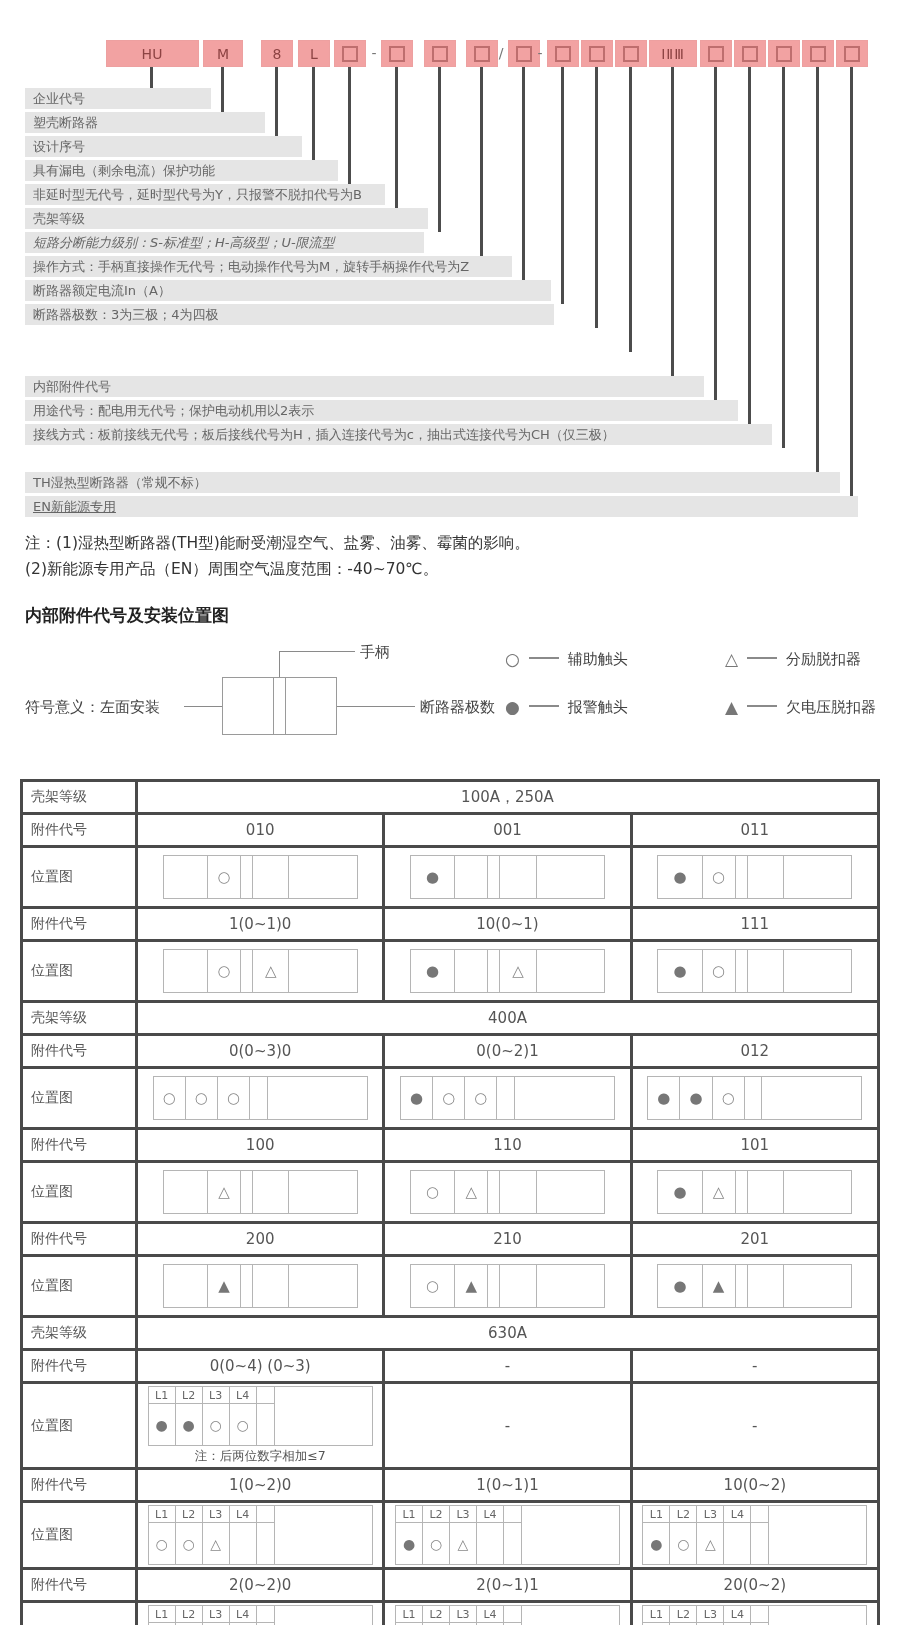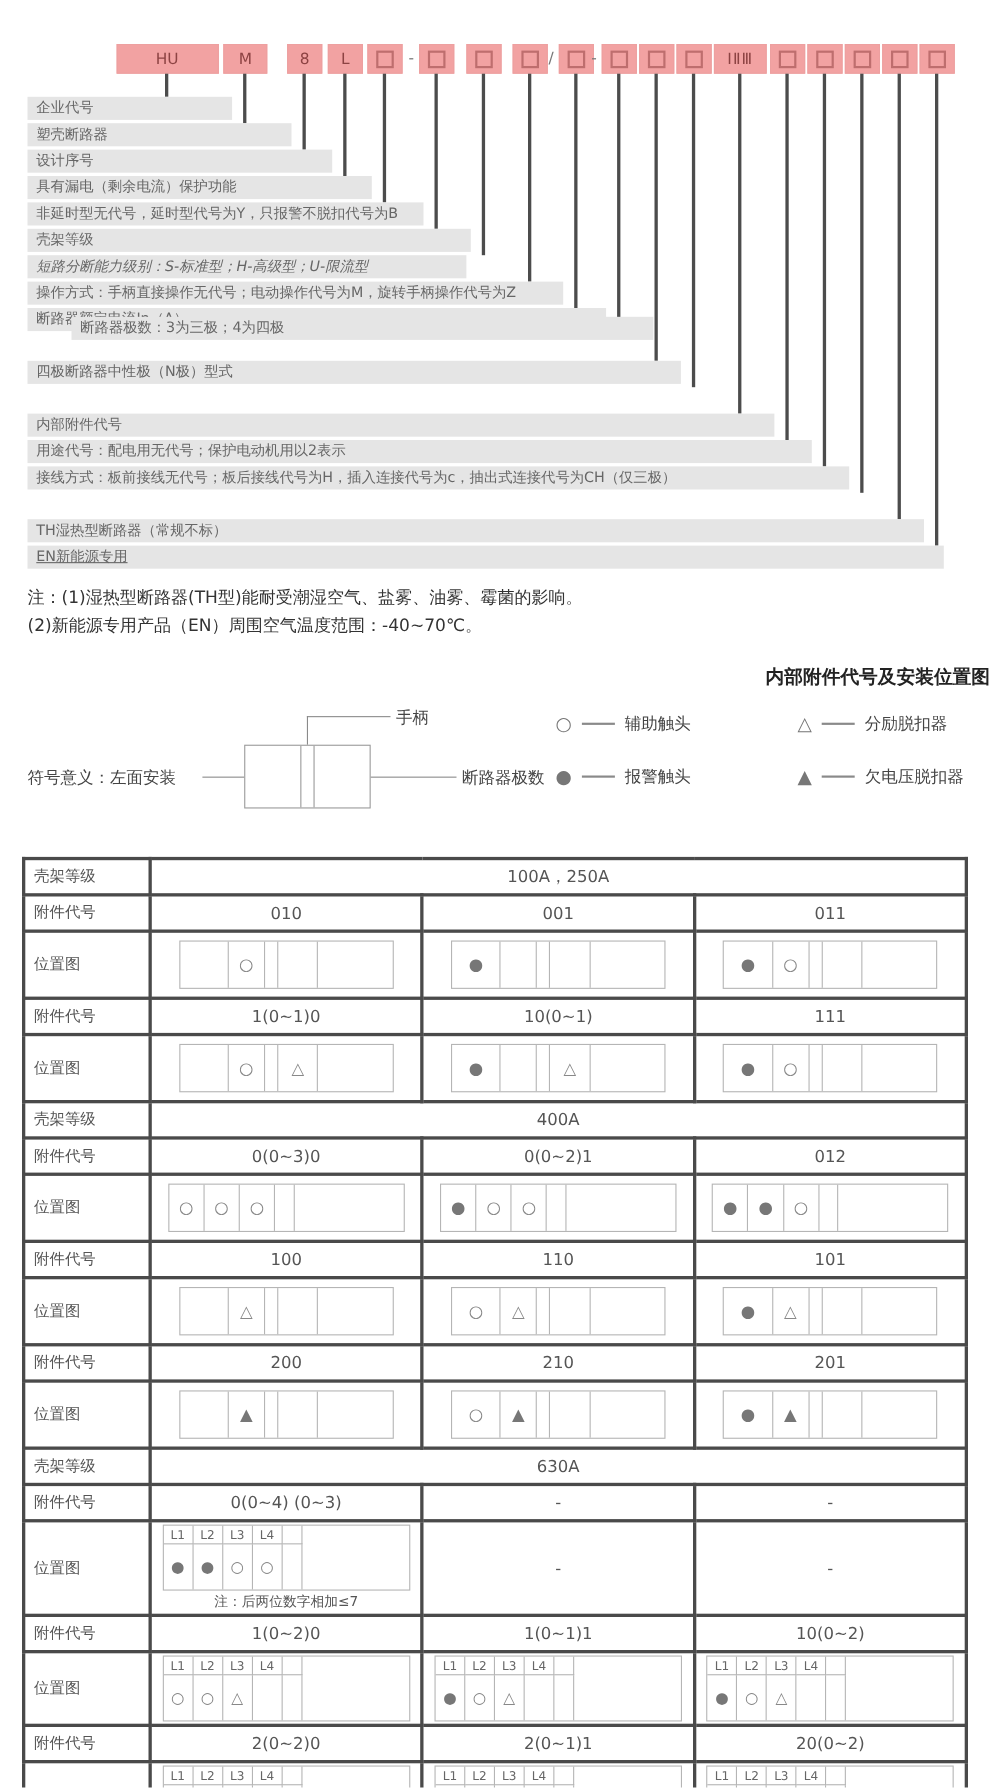--- a/index.html
+++ b/index.html
@@ -14,21 +14,21 @@
   .code-box .sq{width:12px;height:12px;border:2px solid #BE6E6E;background:transparent;}
   .code-sep{position:absolute;top:40px;height:27px;line-height:27px;color:#777;font-size:14px;text-align:center;}
   .leader{position:absolute;width:3px;background:#4C4C4C;}
   .label-bar{position:absolute;left:25px;height:21px;line-height:21px;background:#E5E5E5;
              color:#666;font-size:13px;padding-left:8px;box-sizing:border-box;white-space:nowrap;overflow:hidden;}
 
   
   .notes{margin:10px 0 0 25px;font-size:15.5px;color:#333;line-height:26px;}
 
   
-  .sec-title{margin:22px 0 0 25px;font-size:17px;font-weight:bold;color:#222;text-align:right;}
+  .sec-title{margin:22px 0 0 25px;font-size:17px;font-weight:bold;color:#222;}
 
   
   .legend{position:relative;width:900px;height:128px;margin-top:10px;}
   .lg-label{position:absolute;font-size:15px;color:#444;white-space:nowrap;}
   .lg-line{position:absolute;height:0;border-top:1px solid #8a8a8a;}
   .lg-vline{position:absolute;width:0;border-left:1px solid #8a8a8a;}
   .lg-box{position:absolute;left:222px;top:40px;width:115px;height:58px;border:1px solid #9a9a9a;box-sizing:border-box;}
   .lg-slot{position:absolute;top:0;bottom:0;width:0;border-left:1px solid #9a9a9a;}
   .lg-item{position:absolute;white-space:nowrap;font-size:15px;color:#444;}
   .lg-item .sym{font-size:17px;color:#777;vertical-align:middle;}
@@ -99,26 +99,25 @@
     <div class="code-box" style="left: 508px; width: 32px;">
       <div class="sq"></div>
     </div>
     <div class="leader" style="left: 522px; top: 67px; height: 213px;"></div>
     <div class="label-bar" style="top: 280px; width: 526px;">断路器额定电流In（A）</div>
     <span class="code-sep" style="left: 534px; width: 12px;">-</span>
     <div class="code-box" style="left: 547px; width: 32px;">
       <div class="sq"></div>
     </div>
     <div class="leader" style="left: 561px; top: 67px; height: 237px;"></div>
-    <div class="label-bar" style="top: 288px; width: 529px; margin-left: 40px;">断路器极数：3为三极；4为四极</div>
+    <div class="label-bar" style="top: 304px; width: 529px;">断路器极数：3为三极；4为四极</div>
     <div class="code-box" style="left: 581px; width: 32px;">
       <div class="sq"></div>
     </div>
     <div class="leader" style="left: 595px; top: 67px; height: 261px;"></div>
-    <div class="label-bar" style="top: 328px; width: 594px;">四极断路器中性极（N极）型式</div>
     <div class="code-box" style="left: 615px; width: 32px;">
       <div class="sq"></div>
     </div>
     <div class="leader" style="left: 629px; top: 67px; height: 285px;"></div>
     <div class="code-box" style="left: 649px; width: 48px; letter-spacing: 1px;">ⅠⅡⅢ</div>
     <div class="leader" style="left: 671px; top: 67px; height: 309px;"></div>
     <div class="label-bar" style="top: 376px; width: 679px;">内部附件代号</div>
     <div class="code-box" style="left: 700px; width: 32px;">
       <div class="sq"></div>
     </div>

